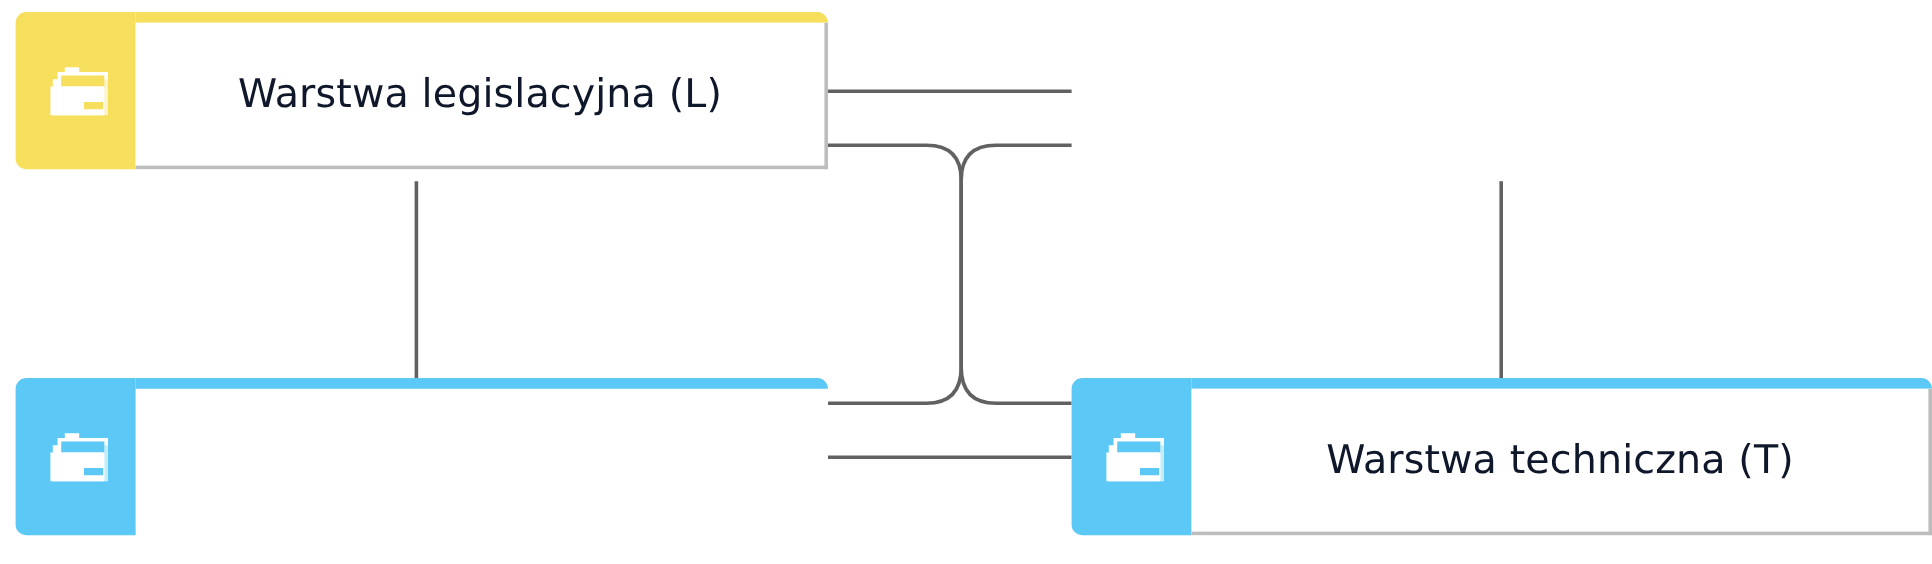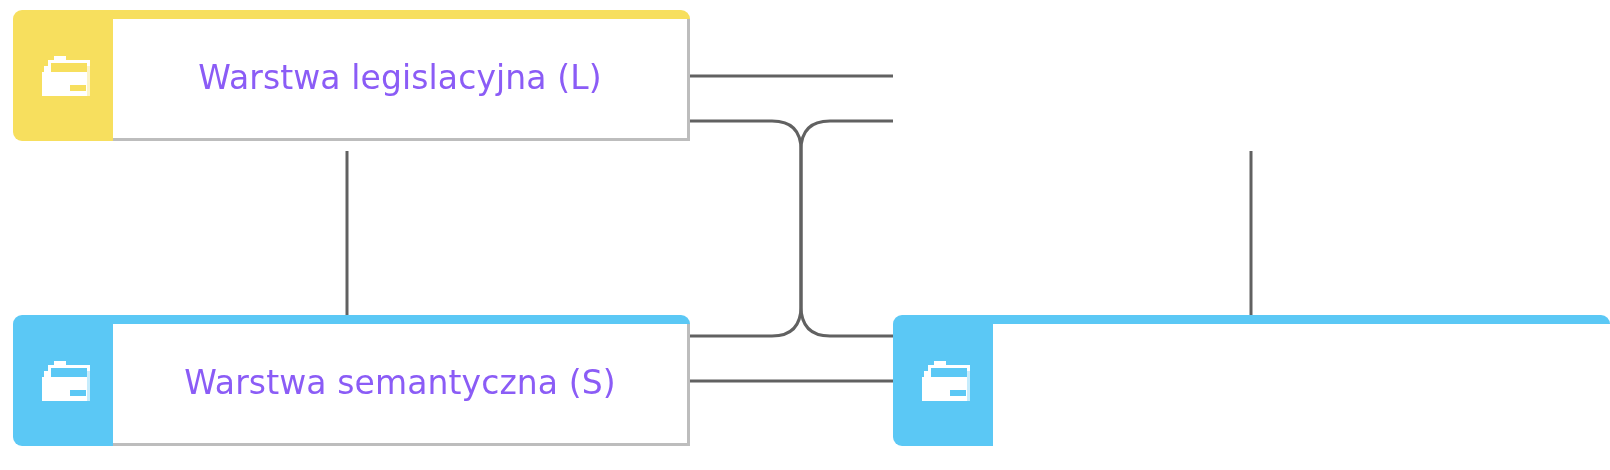--- a/index.html
+++ b/index.html
@@ -59,21 +59,21 @@
     background: #ffffff;
     border-right: 3px solid #bdbdbd;
     border-bottom: 3px solid #bdbdbd;
     box-sizing: border-box;
     display: flex;
     align-items: center;
     justify-content: center;
   }
   .node-label {
     font-size: 33px;
-    color: #8b5cf6;
+    color: #0f172a;
     line-height: 1.1;
     white-space: nowrap;
     letter-spacing: 0.1px;
   }
   .node-icon {
     position: absolute;
     left: 27px;
     top: 50%;
     transform: translateY(-50%);
     width: 54px;
@@ -130,32 +130,32 @@
       <svg class="node-icon" viewBox="0 0 54 48">
         <path fill="#ffffff" d="M4 14 L4 44 L50 44 L50 8 L26 8 L26 4 L14 4 L14 8 L8 8 L8 14 Z"></path>
         <path fill="#5BC8F5" d="M11 11 L11 20 L47 20 L47 11 Z"></path>
         <path fill="#5BC8F5" d="M0 17 L0 24 L9 24 Z"></path>
         <path fill="#ffffff" d="M2 20 L2 44 L46 44 L46 20 Z"></path>
         <path fill="#5BC8F5" d="M30 33 L30 39 L46 39 L46 33 Z"></path>
         <path fill="#5BC8F5" d="M47 14 L47 44 L50 44 L50 14 Z" opacity="0.35"></path>
       </svg>
     </div>
     <div class="node-strip" style="background:#5BC8F5"></div>
-    <div class="node-panel">
-      <span class="node-label">Warstwa semantyczna (S)</span>
-    </div>
   </div>
 
   <div class="node" id="node-technical">
     <div class="node-tab" style="background:#5BC8F5">
       <svg class="node-icon" viewBox="0 0 54 48">
         <path fill="#ffffff" d="M4 14 L4 44 L50 44 L50 8 L26 8 L26 4 L14 4 L14 8 L8 8 L8 14 Z"></path>
         <path fill="#5BC8F5" d="M11 11 L11 20 L47 20 L47 11 Z"></path>
         <path fill="#5BC8F5" d="M0 17 L0 24 L9 24 Z"></path>
         <path fill="#ffffff" d="M2 20 L2 44 L46 44 L46 20 Z"></path>
         <path fill="#5BC8F5" d="M30 33 L30 39 L46 39 L46 33 Z"></path>
         <path fill="#5BC8F5" d="M47 14 L47 44 L50 44 L50 14 Z" opacity="0.35"></path>
       </svg>
     </div>
     <div class="node-strip" style="background:#5BC8F5"></div>
+    <div class="node-panel">
+      <span class="node-label">Warstwa techniczna (T)</span>
+    </div>
   </div>
 
 </div>
 
 </body></html>

